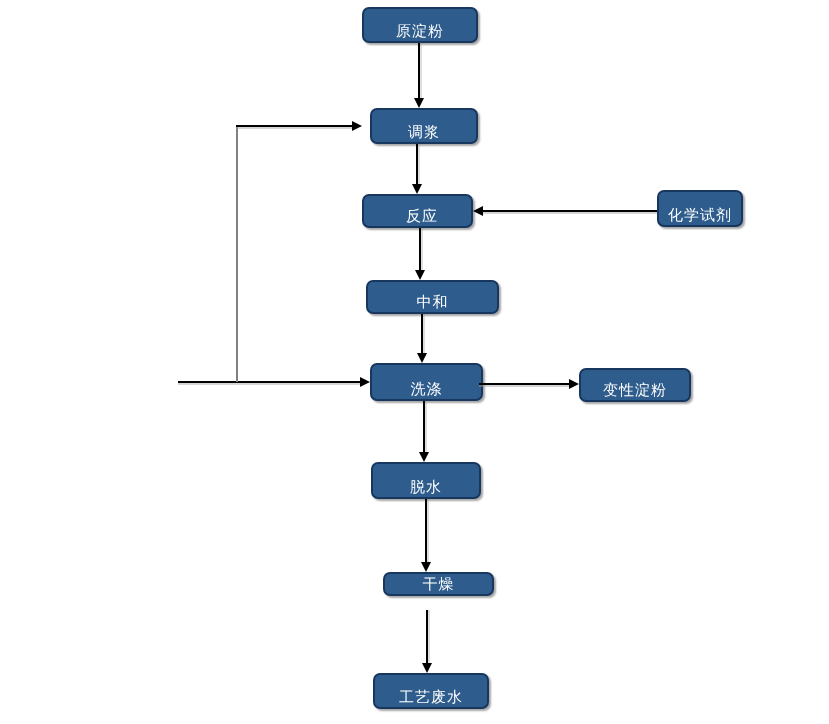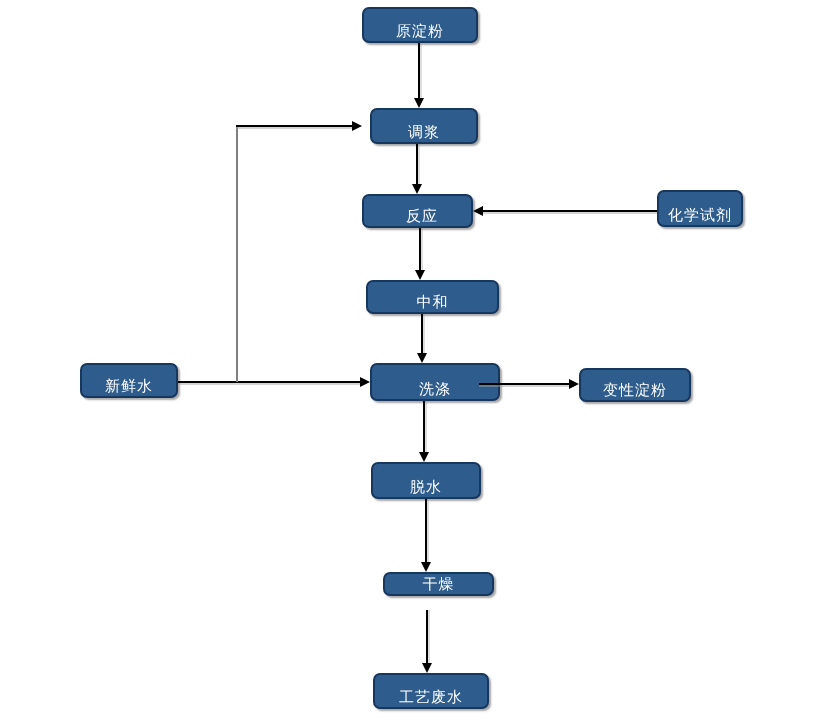--- a/index.html
+++ b/index.html
@@ -74,38 +74,35 @@
     </div>
   <div class="node" style="left:362px; top:108px; width:108px; height:36px;margin-left:8px;">
       <span>调浆</span>
     </div>
   <div class="node" style="left:362px; top:194px; width:111px; height:34px;padding-left:9px;">
       <span>反应</span>
     </div>
   <div class="node" style="left:366px; top:280px; width:133px; height:34px;">
       <span>中和</span>
     </div>
-  <div class="node" style="left:370px; top:363px; width:130px; height:38px;">
+  <div class="node" style="left:370px; top:363px; width:113px; height:38px;">
       <span>洗涤</span>
     </div>
   <div class="node" style="left:371px; top:462px; width:110px; height:37px;font-family:Liberation Mono, monospace;">
       <span>脱水</span>
     </div>
   <div class="node" style="left:370px; top:572px; width:111px; height:24px;margin-left:13px;">
       <span>干燥</span>
     </div>
   <div class="node" style="left:373px; top:673px; width:116px; height:36px;">
       <span>工艺废水</span>
     </div>
 
   <div class="node" style="left:657px; top:190px; width:86px; height:37px;">
       <span>化学试剂</span>
-    </div>
-  <div class="node" style="left:80px;  top:363px; width:98px;  height:35px;">
-      <span>新鲜水</span>
     </div>
   <div class="node" style="left:579px; top:368px; width:112px; height:34px;">
       <span>变性淀粉</span>
     </div>
 
   <div class="vline" style="left:418px; top:43px;  height:56px;"></div>
   <div class="arr arr-down" style="left:414px; top:98px;"></div>
 
   <div class="vline" style="left:416px; top:144px; height:41px;"></div>
   <div class="arr arr-down" style="left:412px; top:184px;"></div>

